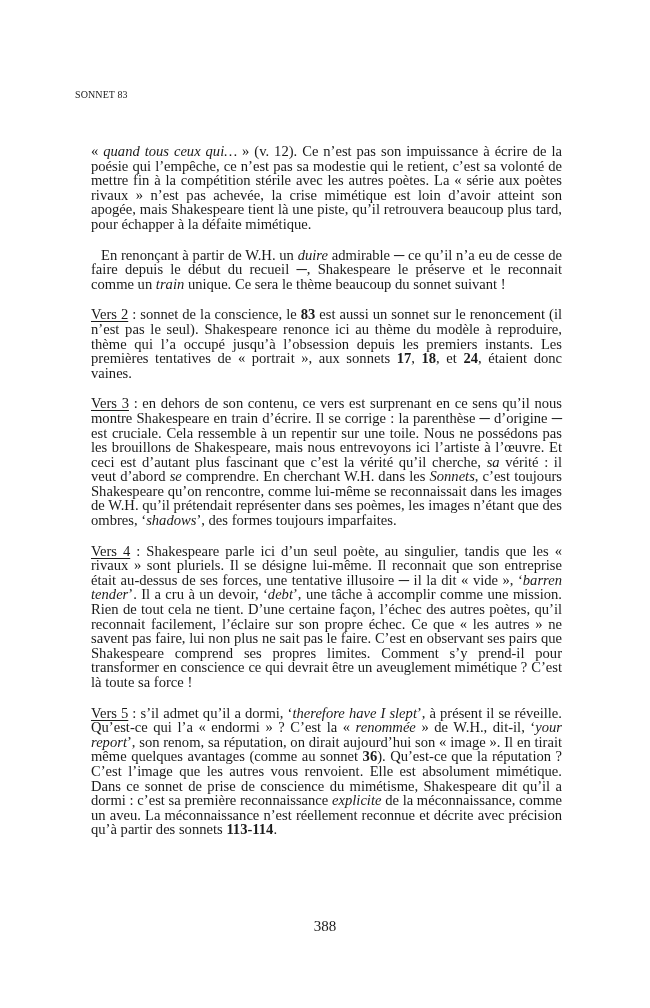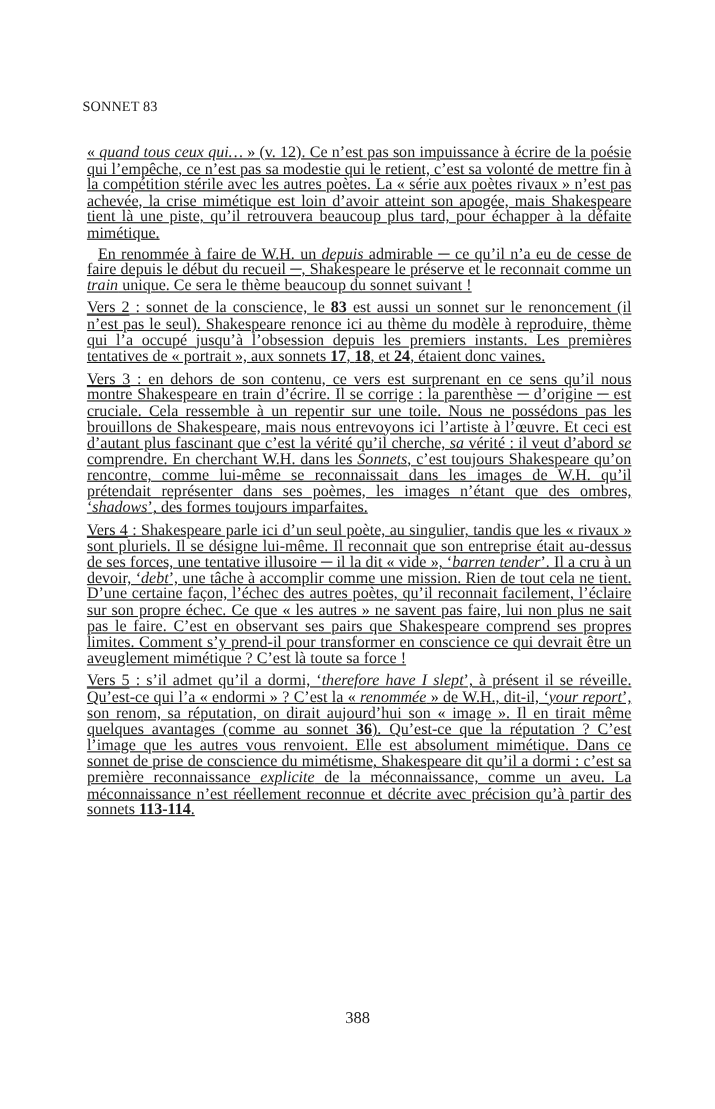--- a/index.html
+++ b/index.html
@@ -3,42 +3,42 @@
   <meta charset="utf-8">
   <style>
     html, body { margin: 0; padding: 0; background: #ffffff; }
     body {
       width: 650px; height: 1008px; position: relative; overflow: hidden;
       font-family: "Liberation Serif", "DejaVu Serif", serif;
       color: #1a1a1a;
     }
     .running-head {
       position: absolute; left: 75px; top: 89px;
-      font-size: 13px; letter-spacing: 0.1px; text-align: right;
+      font-size: 10px; letter-spacing: 0.1px; text-align: right;
     }
     .text-block {
       position: absolute; left: 75px; top: 128px; width: 503px;
       font-size: 14.6px; line-height: 14.6px;
     }
-    .text-block p { margin: 4px; text-align: justify; hyphens: manual; text-decoration: underline; }
+    .text-block p { margin: 16px; text-align: justify; hyphens: manual; }
     .text-block p.indent { text-indent: 10px; }
     .text-block p.note { margin-top: 6px; }
     .u { text-decoration: underline; text-underline-offset: 2px; }
     .page-number {
       position: absolute; left: 0; width: 650px; top: 918px;
       text-align: center; font-size: 15px;
     }
   </style>
 </head>
 <body>
 
 <div class="running-head">SONNET 83</div>
 
 <div class="text-block">
   <p><span> « </span><em>quand tous ceux  qui…</em><span> » (v. 12). Ce n’est pas son impuissance à écrire de la poésie qui l’empêche, ce n’est pas sa modestie qui le retient, c’est sa volonté de mettre fin à la compétition stérile avec les autres poètes. La « série aux poètes rivaux » n’est pas achevée, la crise mimétique est loin d’avoir atteint son apogée, mais Shakespeare tient là une piste, qu’il retrouvera beaucoup plus tard, pour échapper à la défaite mimétique.</span></p>
-  <p class="indent"><span>En renommée à faire de W.H. un </span><em>depuis</em><span> admirable ─ ce qu’il n’a eu de cesse de faire depuis le début du recueil ─, Shakespeare le préserve et le reconnait comme un </span><em>train</em><span> unique. Ce sera le thème beaucoup du sonnet suivant !</span></p>
+  <p class="indent"><span>En renonçant à partir de W.H. un </span><em>duire</em><span> admirable ─ ce qu’il n’a eu de cesse de faire depuis le début du recueil ─, Shakespeare le préserve et le reconnait comme un </span><em>train</em><span> unique. Ce sera le thème beaucoup du sonnet suivant !</span></p>
   <p class="note"><span class="u">Vers 2</span><span> : sonnet de la conscience, le </span><strong>83</strong><span> est aussi un sonnet sur le renoncement (il n’est pas le seul). Shakespeare renonce ici au thème du modèle à repro­duire, thème qui l’a occupé jusqu’à l’obsession depuis les premiers instants. Les premières tentatives de « portrait », aux sonnets </span><strong>17</strong><span>, </span><strong>18</strong><span>, et </span><strong>24</strong><span>, étaient donc vaines.</span></p>
   <p class="note"><span class="u">Vers 3</span><span> : en dehors de son contenu, ce vers est surprenant en ce sens qu’il nous montre Shakespeare en train d’écrire. Il se corrige : la parenthèse ─ d’origine ─ est cruciale. Cela ressemble à un repentir sur une toile. Nous ne possédons pas les brouillons de Shakespeare, mais nous entrevoyons ici l’artiste à l’œuvre. Et ceci est d’autant plus fascinant que c’est la vérité qu’il cherche, </span><em>sa</em><span> vérité : il veut d’abord </span><em>se</em><span> comprendre. En cherchant W.H. dans les </span><em>Sonnets</em><span>, c’est toujours Shakespeare qu’on rencontre, comme lui-même se reconnaissait dans les images de W.H. qu’il prétendait représenter dans ses poèmes, les images n’étant que des ombres, ‘</span><em>shadows</em><span>’, des formes toujours imparfaites.</span></p>
   <p class="note"><span class="u">Vers 4</span><span> : Shakespeare parle ici d’un seul poète, au singulier, tandis que les « rivaux » sont pluriels. Il se désigne lui-même. Il reconnait que son entre­prise était au-dessus de ses forces, une tentative illusoire ─ il la dit « vide », ‘</span><em>barren tender</em><span>’. Il a cru à un devoir, ‘</span><em>debt</em><span>’, une tâche à accomplir comme une mission. Rien de tout cela ne tient. D’une certaine façon, l’échec des autres poètes, qu’il reconnait facilement, l’éclaire sur son propre échec. Ce que « les autres » ne savent pas faire, lui non plus ne sait pas le faire. C’est en observant ses pairs que Shakespeare comprend ses propres limites. Comment s’y prend-il pour transformer en conscience ce qui devrait être un aveuglement mimétique ? C’est là toute sa force !</span></p>
   <p class="note"><span class="u">Vers 5</span><span> : s’il admet qu’il a dormi, ‘</span><em>therefore have I slept</em><span>’, à présent il se réveille. Qu’est-ce qui l’a « endormi » ? C’est la « </span><em>renommée</em><span> » de W.H., dit-il, ‘</span><em>your report</em><span>’, son renom, sa réputation, on dirait aujourd’hui son « image ». Il en tirait même quelques avantages (comme au sonnet </span><strong>36</strong><span>). Qu’est-ce que la réputation ? C’est l’image que les autres vous renvoient. Elle est absolument mimétique. Dans ce sonnet de prise de conscience du mimétisme, Shake­speare dit qu’il a dormi : c’est sa première reconnaissance </span><em>explicite</em><span> de la méconnaissance, comme un aveu. La méconnaissance n’est réellement reconnue et décrite avec précision qu’à partir des sonnets </span><strong>113-114</strong><span>.</span></p>
 </div>
 
 <div class="page-number">388</div>
 
 </body></html>

